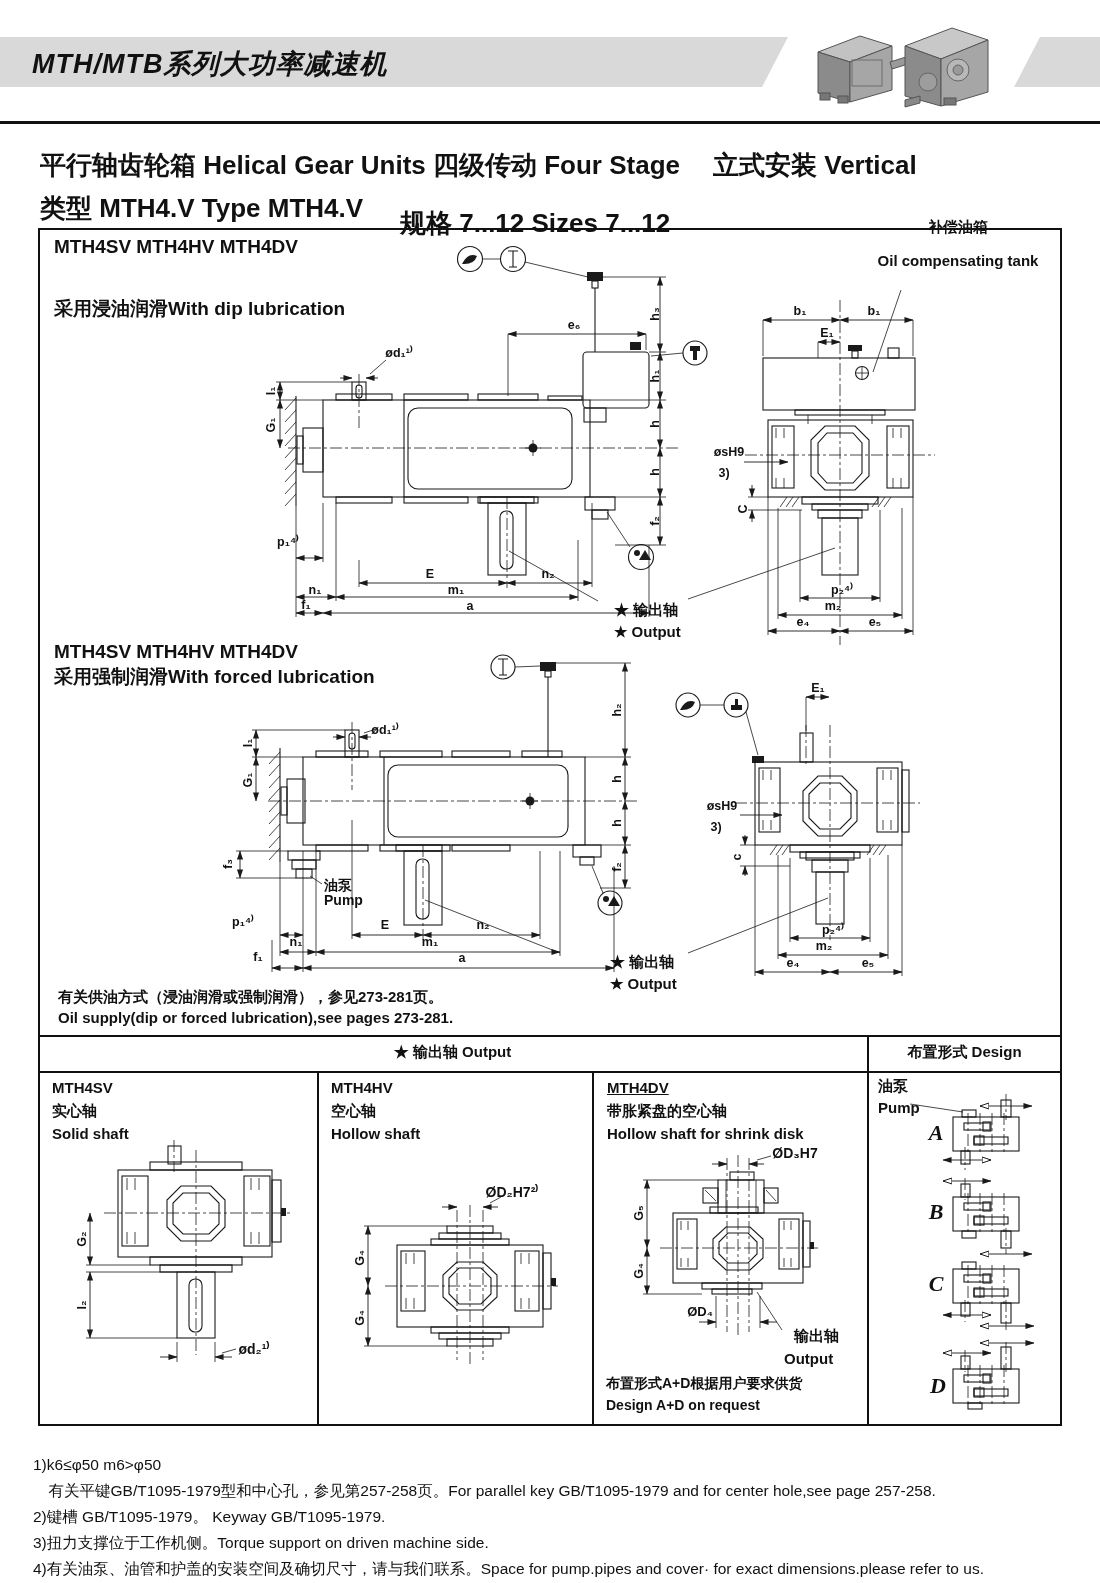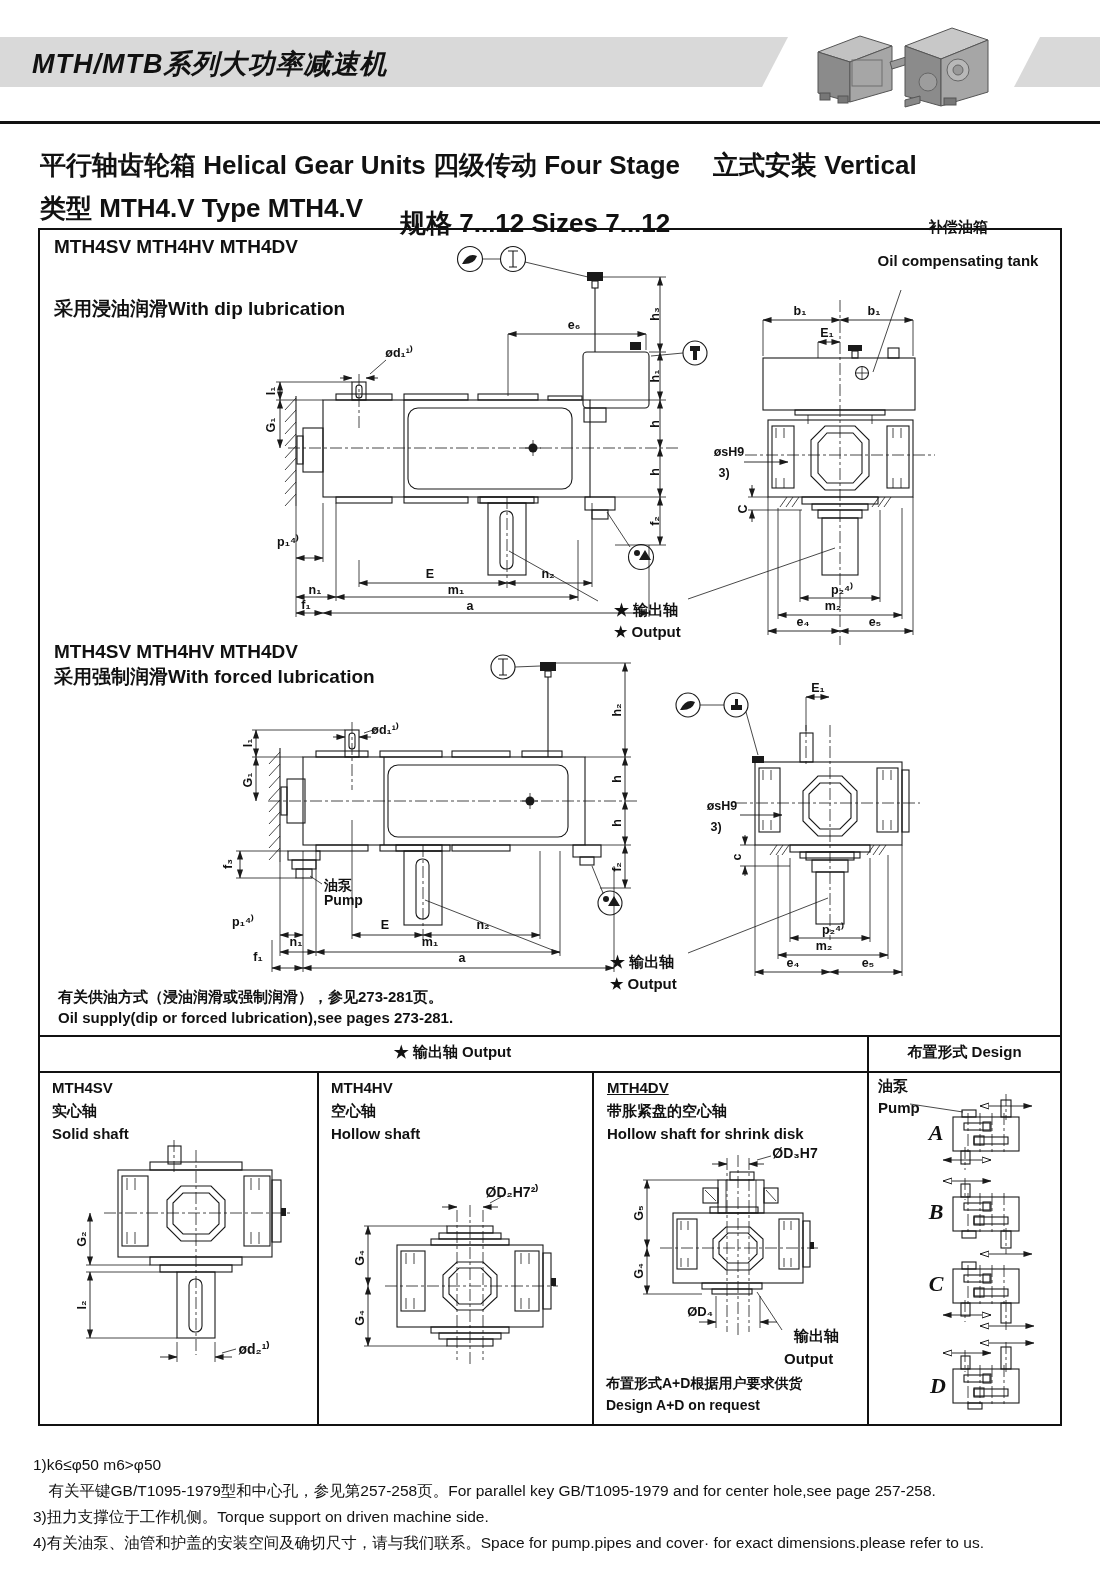--- a/index.html
+++ b/index.html
@@ -552,20 +552,21 @@
 <span class="abs t15" style="left:784px;top:1327px;margin-left:10px;">输出轴</span>
 <span class="abs t15" style="left:784px;top:1350px;">Output</span>
 <span class="abs t14" style="left:606px;top:1375px;">布置形式A+D根据用户要求供货</span>
 <span class="abs t14" style="left:606px;top:1397px;">Design A+D on request</span>
 <span class="abs t15" style="left:878px;top:1077px;">油泵</span>
 <span class="abs t15" style="left:878px;top:1099px;">Pump</span>
 
 <div class="abs" style="left:33px;top:1452px;">
   <div class="fn">1)k6≤φ50 m6&gt;φ50</div>
   <div class="fn">　有关平键GB/T1095-1979型和中心孔，参见第257-258页。For parallel key GB/T1095-1979 and for center hole,see page 257-258.</div>
+  <div class="fn">2)键槽 GB/T1095-1979。 Keyway GB/T1095-1979.</div>
   <div class="fn">3)扭力支撑位于工作机侧。Torque support on driven machine side.</div>
   <div class="fn">4)有关油泵、油管和护盖的安装空间及确切尺寸，请与我们联系。Space for pump.pipes and cover· for exact dimensions.please refer to us.</div>
 </div>
 
 <div id="labels">
     <span class="dim" style="left: 574px; top: 325px; transform: translate(-50%, -50%);">e₆</span>
     <span class="dim" style="left: 655px; top: 314px; transform: translate(-50%, -50%) rotate(-90deg);">h₃</span>
     <span class="dim" style="left: 399px; top: 352px; transform: translate(-50%, -50%);">ød₁¹⁾</span>
     <span class="dim" style="left: 271px; top: 391px; transform: translate(-50%, -50%) rotate(-90deg);">l₁</span>
     <span class="dim" style="left: 271px; top: 425px; transform: translate(-50%, -50%) rotate(-90deg);">G₁</span>

